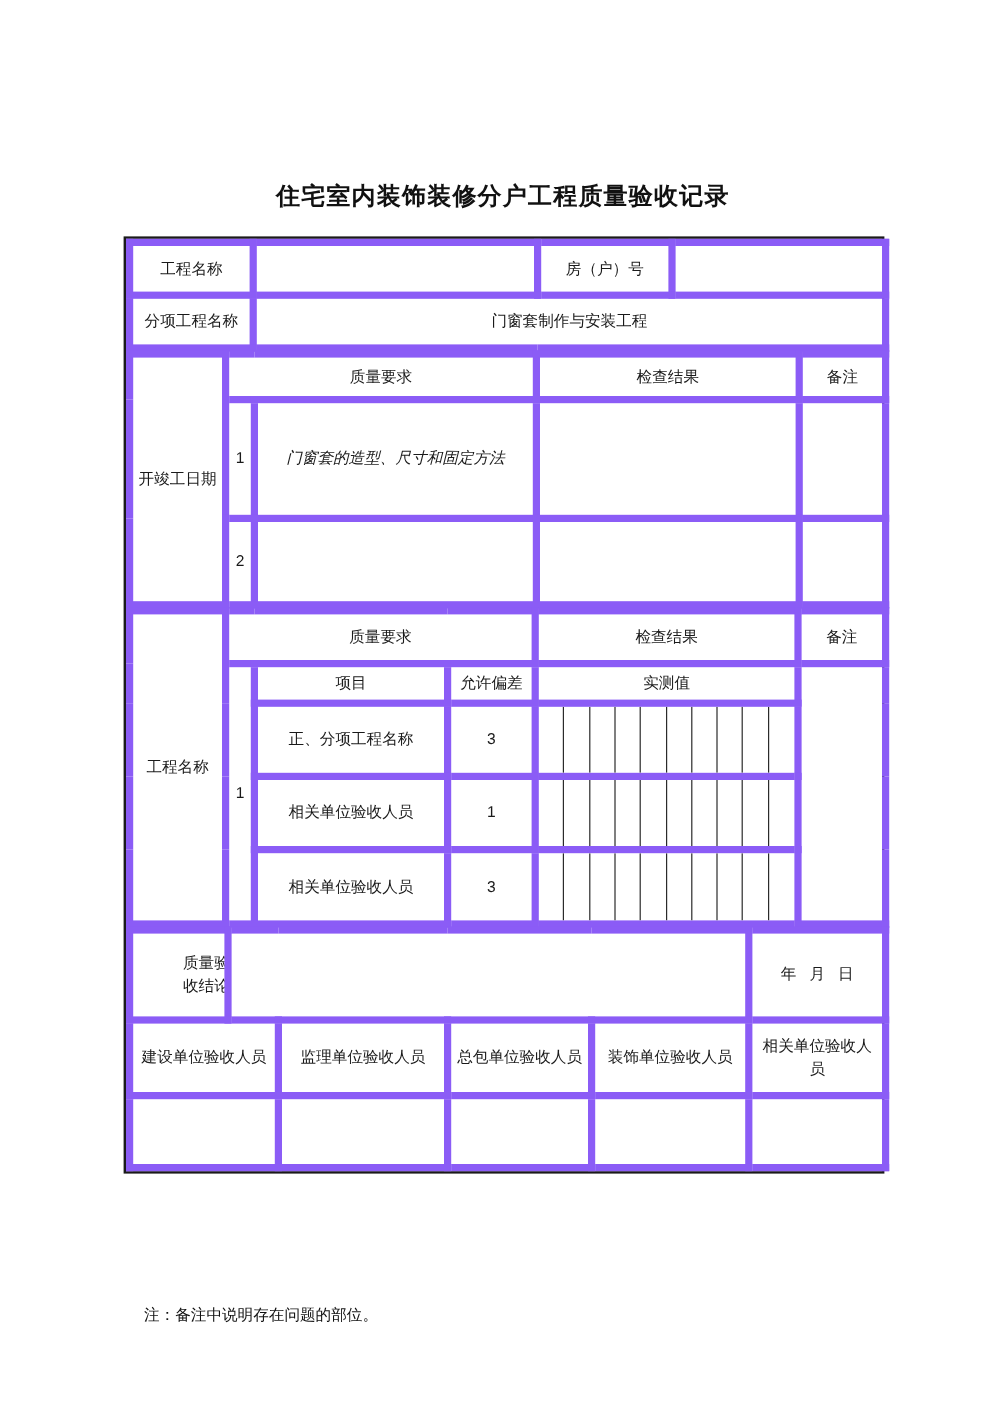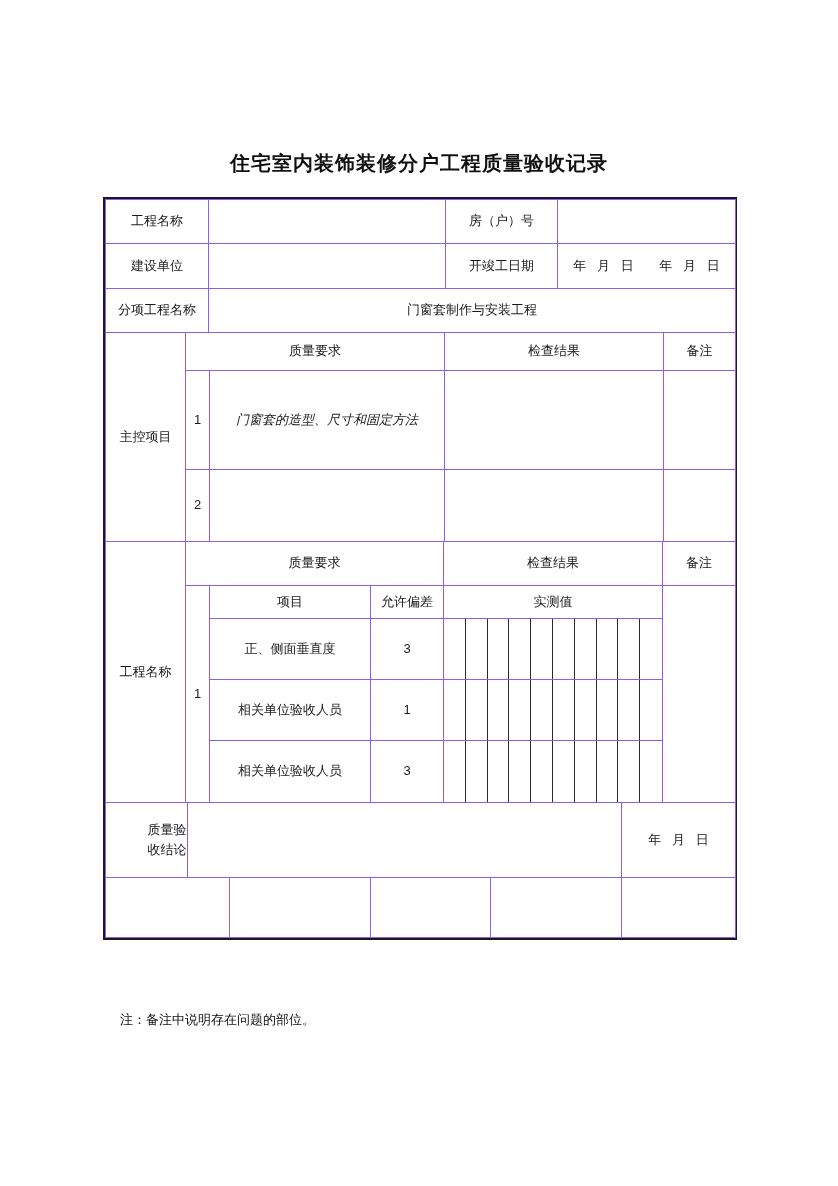--- a/index.html
+++ b/index.html
@@ -35,21 +35,21 @@
   }
   table.sec {
     border-collapse: collapse;
     table-layout: fixed;
     width: 630px;
   }
   table.sec + table.sec {
     margin-top: -1px;
   }
   table.sec td {
-    border: 1px solid #8b5cf6;
+    border: 6px solid #8b5cf6;
     font-size: 13px;
     text-align: center;
     vertical-align: middle;
     padding: 2px 3px;
     overflow: hidden;
     word-break: break-all;
     line-height: 1.45;
   }
   td.left {
     text-align: left;
@@ -77,21 +77,21 @@
   }
   .wrap3 {
     display: inline-block;
     width: 44px;
     text-align: center;
     line-height: 1.5;
     margin-left: 36px;
   }
   .footnote {
     position: absolute;
-    top: 1011px;
+    top: 1087px;
     left: 120px;
     font-size: 13px;
     color: #111;
   }
 </style>
 </head>
 <body>
 
 <div class="page-title">住宅室内装饰装修分户工程质量验收记录</div>
 
@@ -103,45 +103,39 @@
         <col style="width:237px">
         <col style="width:112px">
         <col style="width:178px">
       </colgroup>
     <tbody>
         <tr style="height:44px">
       <td>工程名称</td>
       <td></td>
       <td>房（户）号</td>
       <td></td>
-    </tr>
-    <tr style="height:45px">
-      <td>建设单位</td>
-      <td></td>
-      <td>开竣工日期</td>
-      <td class="pre">年   月   日       年   月   日</td>
     </tr>
     <tr style="height:44px">
       <td>分项工程名称</td>
       <td colspan="3">门窗套制作与安装工程</td>
     </tr>
   </tbody>
     </table>
 
   <table class="sec">
     <colgroup>
         <col style="width:80px">
         <col style="width:24px">
         <col style="width:235px">
         <col style="width:219px">
         <col style="width:72px">
       </colgroup>
     <tbody>
         <tr style="height:38px">
-      <td rowspan="3">主控项目</td>
+      <td rowspan="3">开竣工日期</td>
       <td colspan="2">质量要求</td>
       <td>检查结果</td>
       <td>备注</td>
     </tr>
     <tr style="height:99px">
       <td>1</td>
       <td class="left">门窗套的造型、尺寸和固定方法</td>
       <td></td>
       <td></td>
     </tr>
@@ -171,21 +165,21 @@
       <td>备注</td>
     </tr>
     <tr style="height:33px">
       <td rowspan="4">1</td>
       <td>项目</td>
       <td>允许偏差</td>
       <td>实测值</td>
       <td rowspan="4"></td>
     </tr>
     <tr style="height:61px">
-      <td>正、侧面垂直度</td>
+      <td>正、分项工程名称</td>
       <td>3</td>
       <td class="grid-td">
         <div class="measure-grid">
           <div></div>
               <div></div>
               <div></div>
               <div></div>
               <div></div>
               <div></div>
               <div></div>
@@ -242,20 +236,27 @@
         <col style="width:120px">
         <col style="width:131px">
         <col style="width:114px">
       </colgroup>
     <tbody>
         <tr style="height:75px">
       <td><span class="wrap3">质量验收结论</span></td>
       <td colspan="4"></td>
       <td class="pre">年   月   日</td>
     </tr>
+    <tr style="height:63px">
+      <td colspan="2">建设单位验收人员</td>
+      <td>监理单位验收人员</td>
+      <td>总包单位验收人员</td>
+      <td>装饰单位验收人员</td>
+      <td>相关单位验收人员</td>
+    </tr>
     <tr style="height:60px">
       <td colspan="2"></td>
       <td></td>
       <td></td>
       <td></td>
       <td></td>
     </tr>
   </tbody>
     </table>
 

